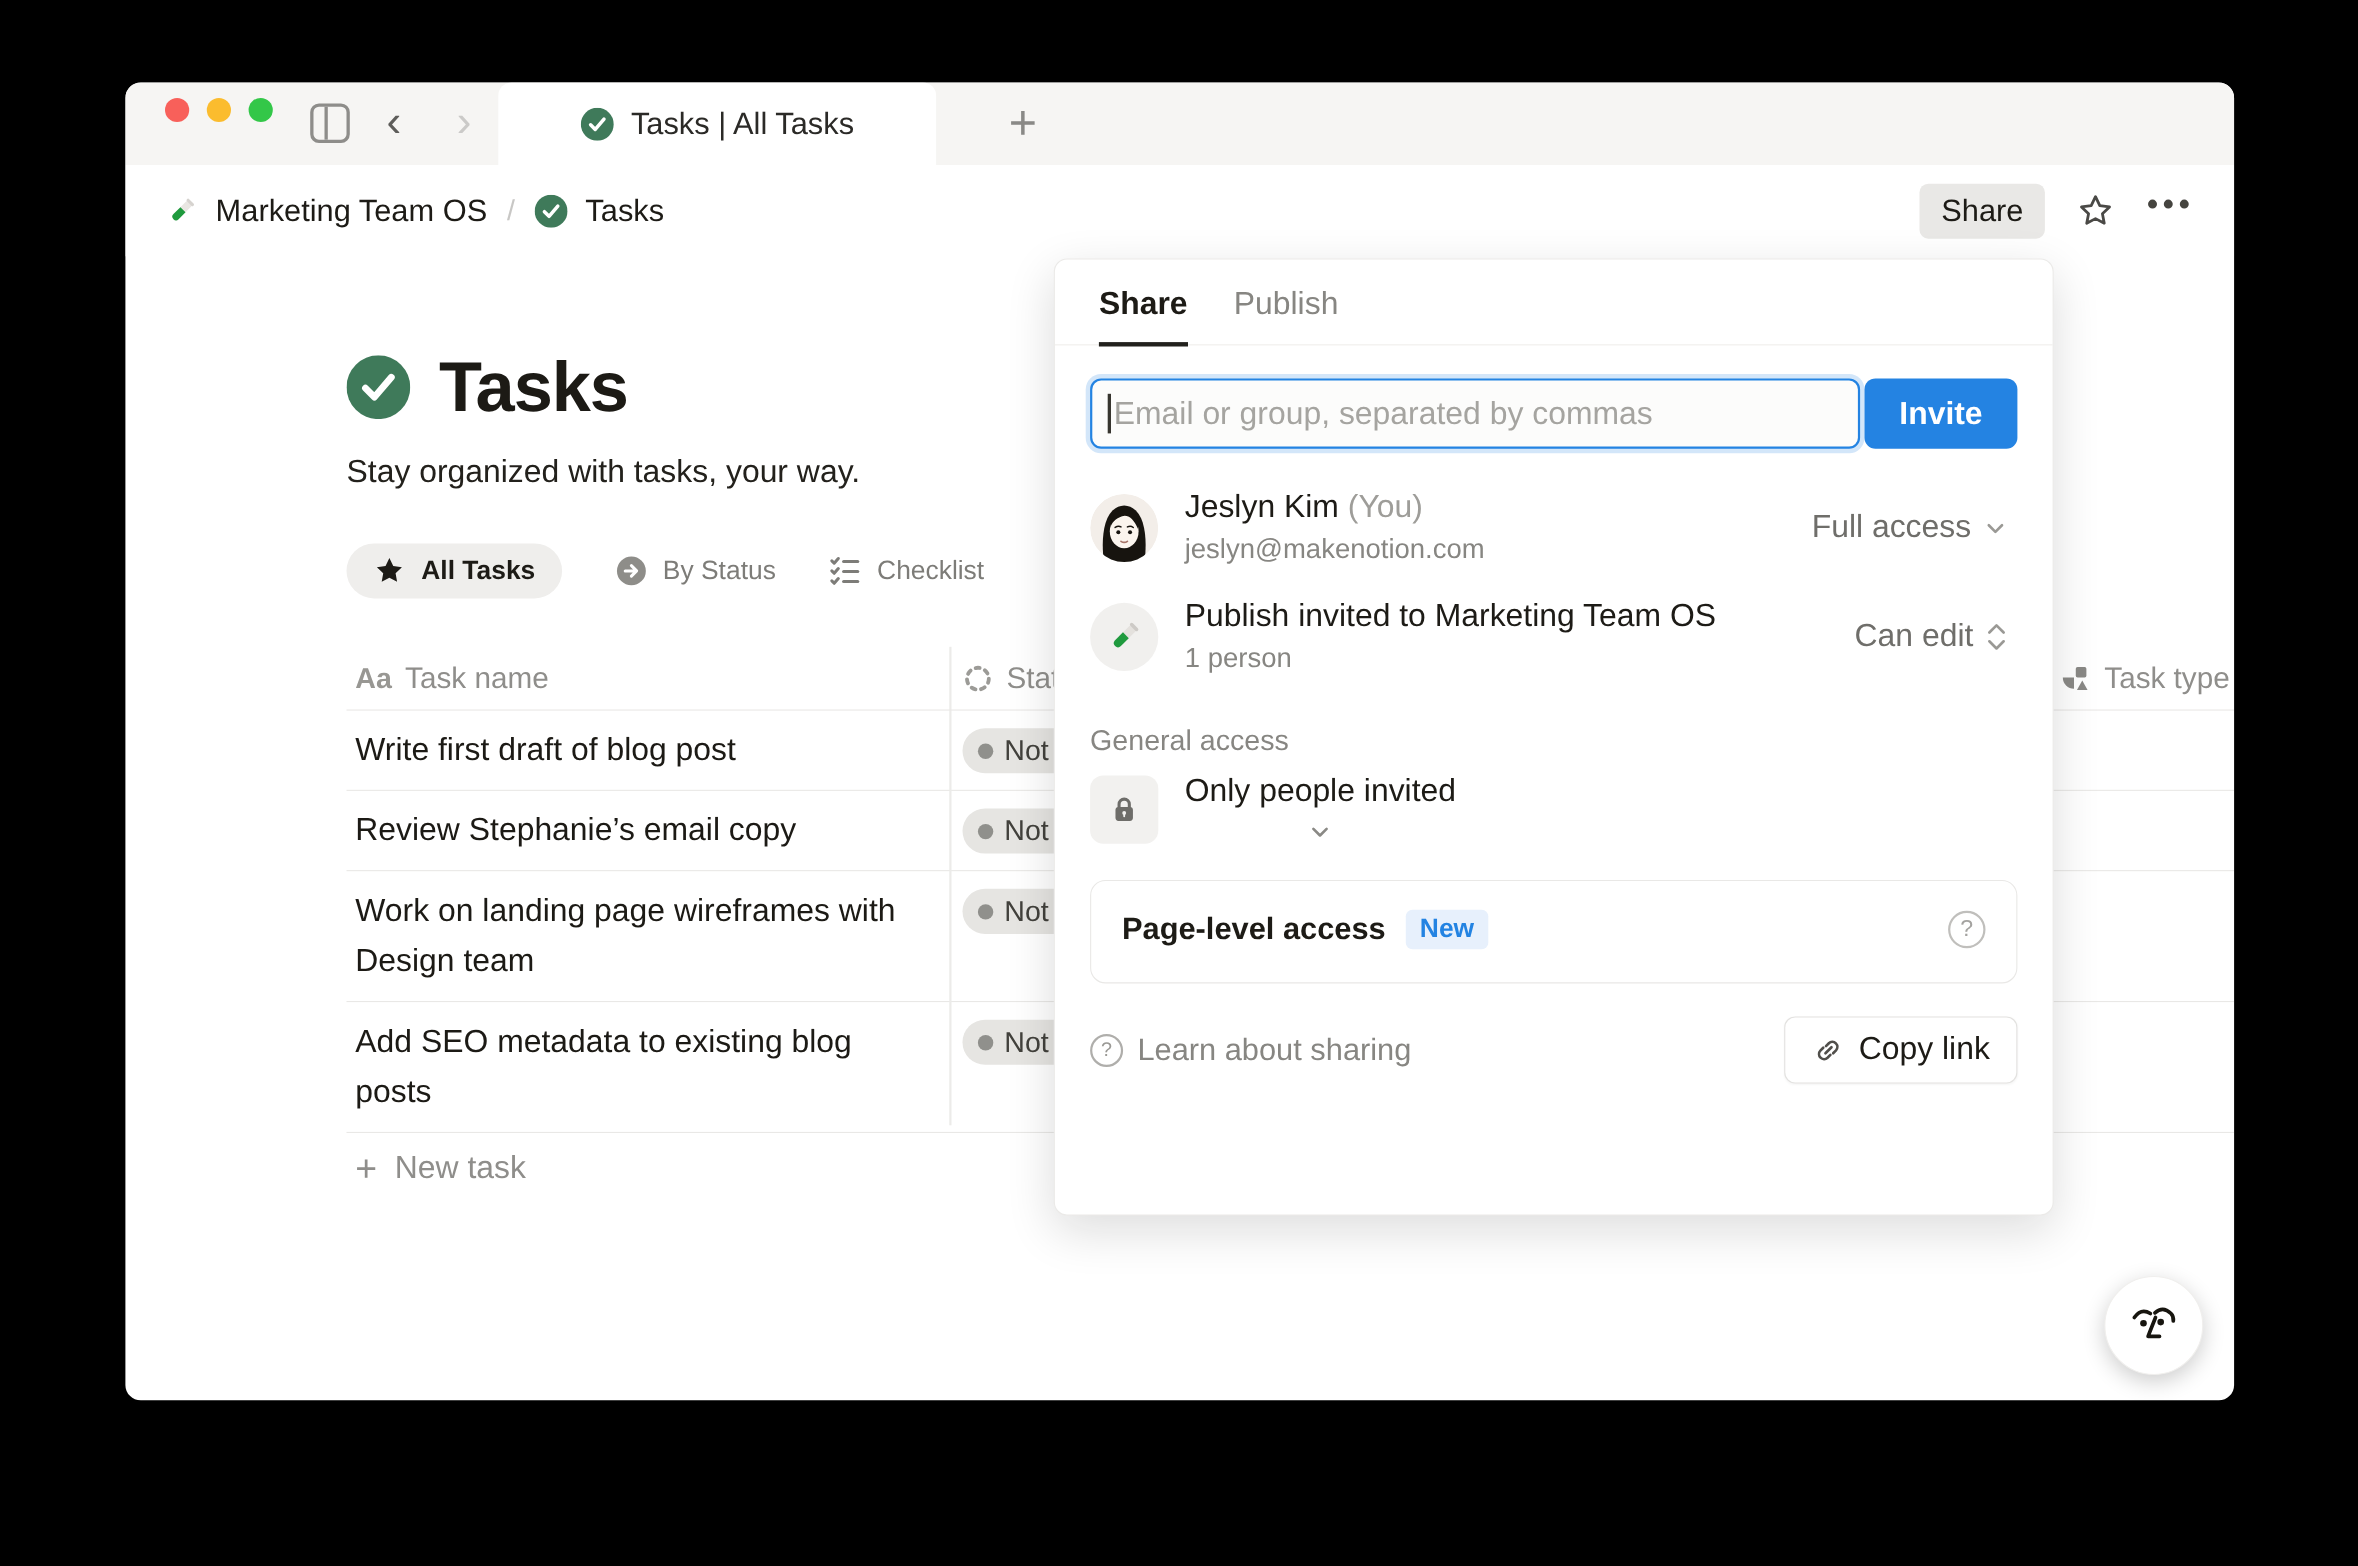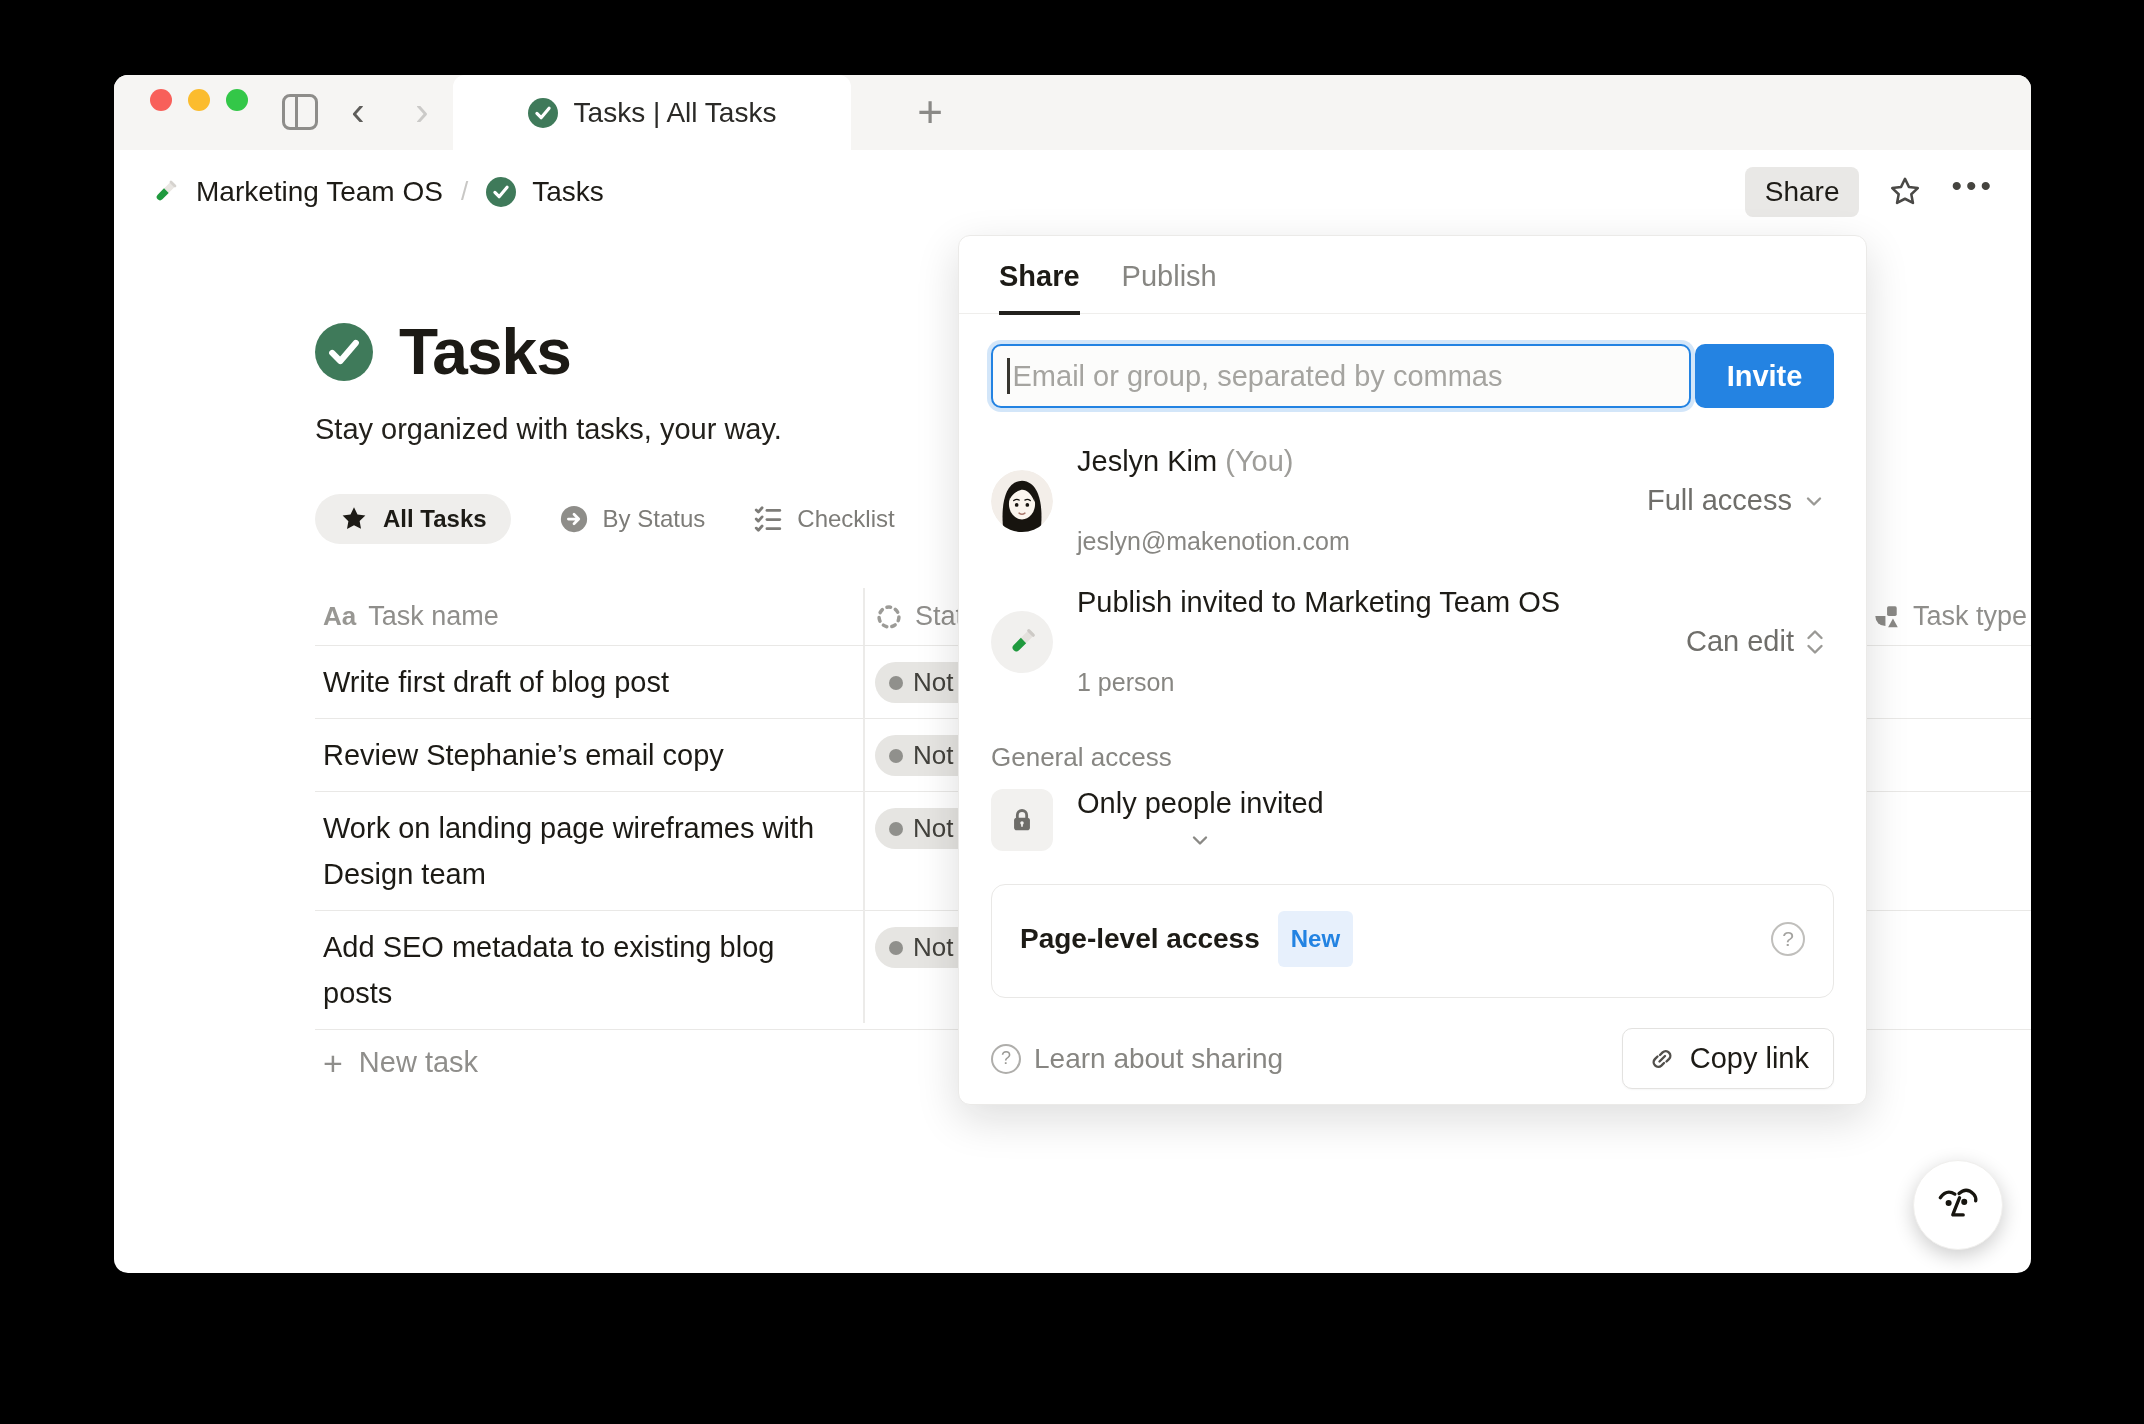--- a/index.html
+++ b/index.html
@@ -82,32 +82,32 @@
   .invite-btn { width:139px; height:64px; background:#2483E2; border:none; border-radius:10px;
     color:#fff; font-size:29px; font-weight:600; font-family:"Liberation Sans", sans-serif; }
   .people { padding:22px 40px 0 32px; }
   .person { display:flex; align-items:center; gap:24px; padding:15px 0; }
   .avatar { width:62px; height:62px; border-radius:50%; flex:none; overflow:hidden; }
   .ws-avatar { width:62px; height:62px; border-radius:50%; flex:none; background:#F1F0EE;
     display:flex; align-items:center; justify-content:center; }
   .pcol { flex:1; display:flex; flex-direction:column; gap:7px; }
   .pname { font-size:29px; color:#1D1B16; }
   .pname .you { color:#9E9D99; }
-  .psub { font-size:25px; color:#878682;margin-top:42px; }
+  .psub { font-size:25px; color:#878682; }
   .access { display:flex; align-items:center; gap:10px; font-size:29px; color:#6F6E6A; white-space:nowrap; }
   .ga-label { padding:30px 40px 0 32px; font-size:26px; color:#878682; }
   .ga-row { display:flex; align-items:center; gap:24px; padding:14px 40px 0 32px; }
   .tile { width:62px; height:62px; border-radius:12px; background:#F2F1EF; display:flex;
     align-items:center; justify-content:center; flex:none; }
   .tile.blue { background:#EBF3FC; }
   .ga-value { display:flex; align-items:center; gap:8px; font-size:29px; color:#1D1B16;flex-direction:column; }
   .pla-box { margin:32px 32px 0; border:1.5px solid #E9E8E6; border-radius:14px; padding:26px 28px 30px; }
   .pla-head { display:flex; align-items:center; gap:18px; }
   .pla-title { font-size:28px; font-weight:600; color:#1D1B16; }
-  .new-badge { background:#E7F0FC; color:#2383E2; font-size:24px; font-weight:600; border-radius:6px; padding:14px 13px; }
+  .new-badge { background:#E7F0FC; color:#2383E2; font-size:24px; font-weight:600; border-radius:6px; padding:4px 13px; }
   .qmark { margin-left:auto; width:34px; height:34px; border:2.5px solid #C0BFBC; border-radius:50%;
     color:#A4A3A0; font-size:21px; display:flex; align-items:center; justify-content:center; }
   .rule-row { display:flex; align-items:center; gap:24px; margin-top:24px; }
   .rule-title { font-size:29px; font-weight:600; color:#1D1B16; }
   .rule-sub { font-size:26px; color:#9E9D99; margin-top:7px; }
   .dfooter { display:flex; align-items:center; padding:30px 32px 0; }
   .learn { display:flex; align-items:center; gap:13px; font-size:28px; color:#878682; }
   .learn .qsmall { width:30px; height:30px; border:2.2px solid #AFAEAB; border-radius:50%; color:#9A9995;
     font-size:18px; display:flex; align-items:center; justify-content:center; }
   .copy-btn { margin-left:auto; display:flex; align-items:center; gap:13px; border:1.5px solid #E3E2E0;

